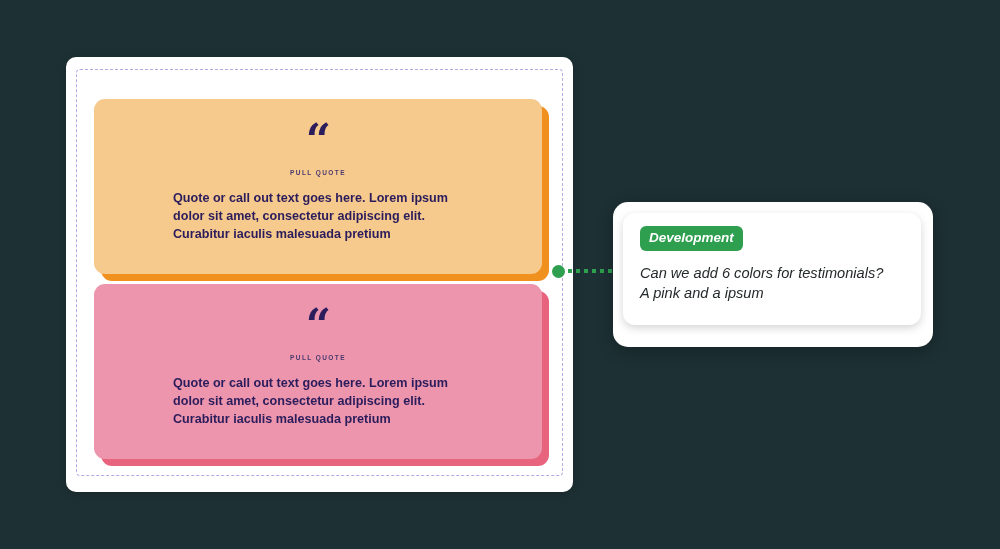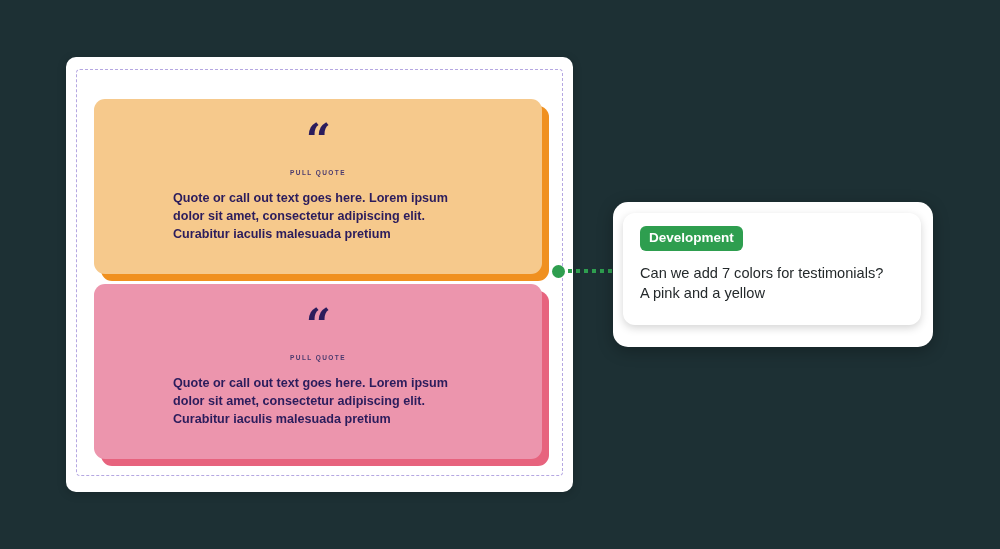--- a/index.html
+++ b/index.html
@@ -145,20 +145,21 @@
     position: absolute;
     left: 10px;
     top: 11px;
     width: 298px;
     height: 112px;
     background: #ffffff;
     border-radius: 12px;
     box-shadow: 0 3px 9px rgba(0,0,0,0.17);
     box-sizing: border-box;
     padding: 13px 32px 0 17px;
+    font-style: italic;
   }
   #comment-tag {
     display: inline-block;
     background: #2e9e4f;
     color: #ffffff;
     font-size: 13.5px;
     font-weight: 700;
     padding: 5px 9px 6px;
     border-radius: 6px;
     line-height: 1;
@@ -200,17 +201,17 @@
 
 <div id="connector">
   <div id="connector-dot"></div>
   <div id="connector-line"></div>
 </div>
 
 <div id="comment-card-outer">
   <div id="comment-card-inner">
     <span id="comment-tag">Development</span>
     <div id="comment-body">
-      <span class="line">Can we add 7 colors for testimonials?</span>
-      <span class="line">A pink and a yellow</span>
+      <span class="line">Can we add 6 colors for testimonials?</span>
+      <span class="line">A pink and a ipsum</span>
     </div>
   </div>
 </div>
 
 </body></html>

